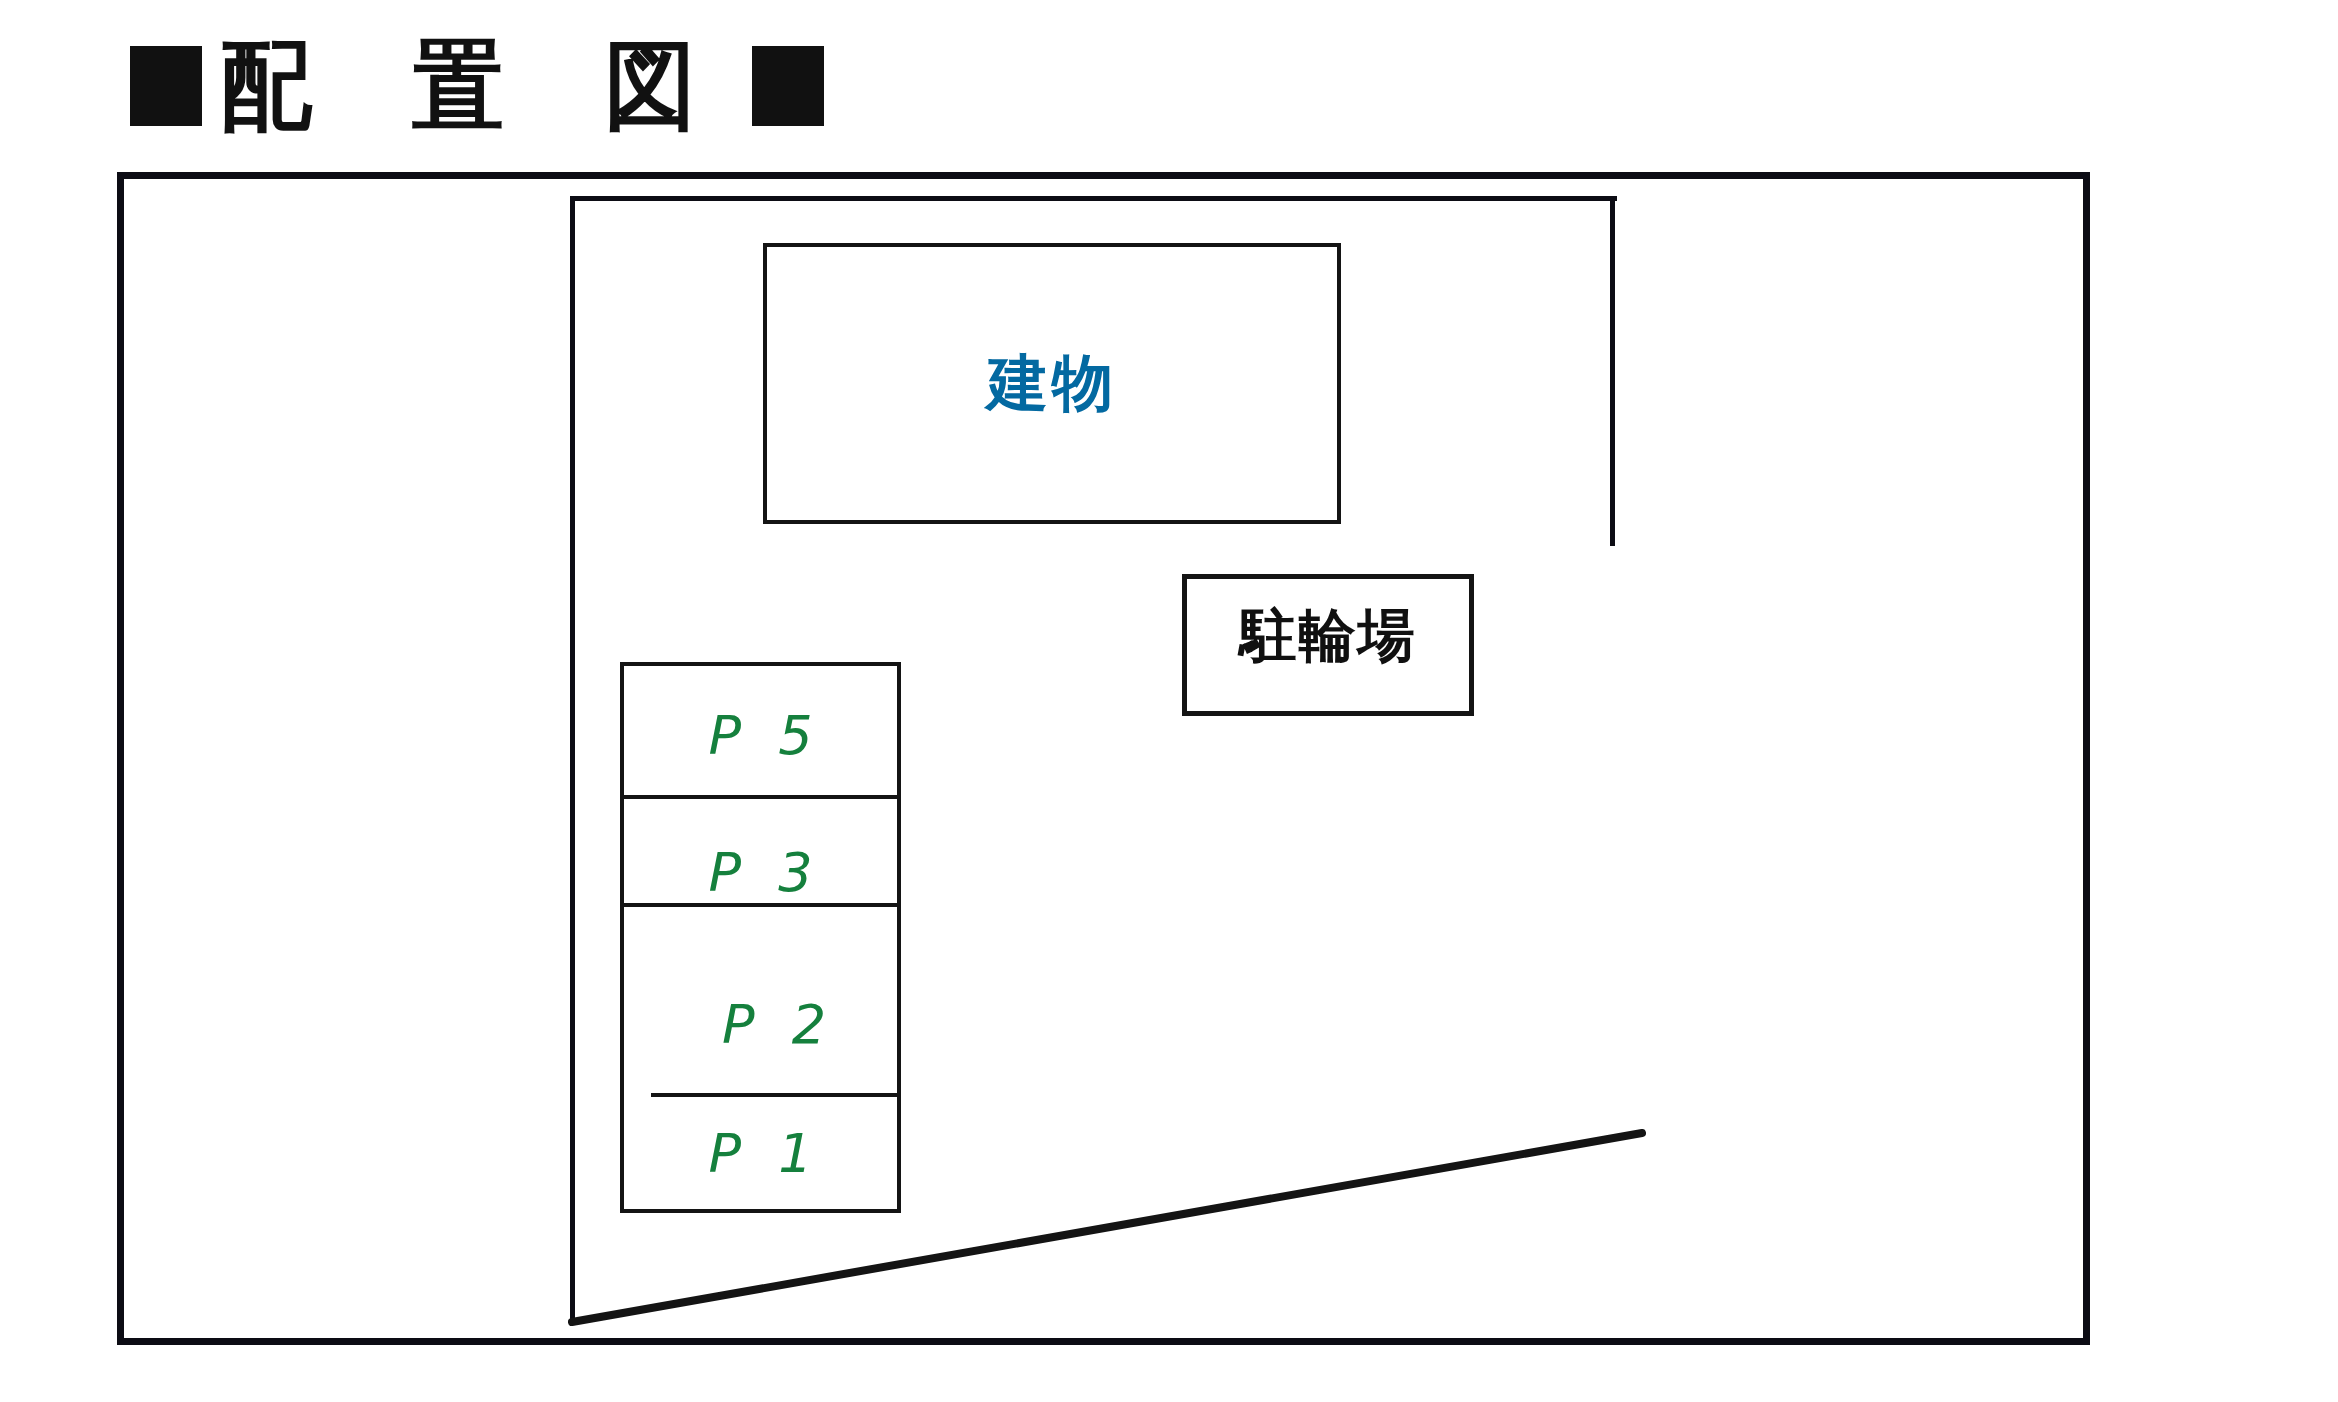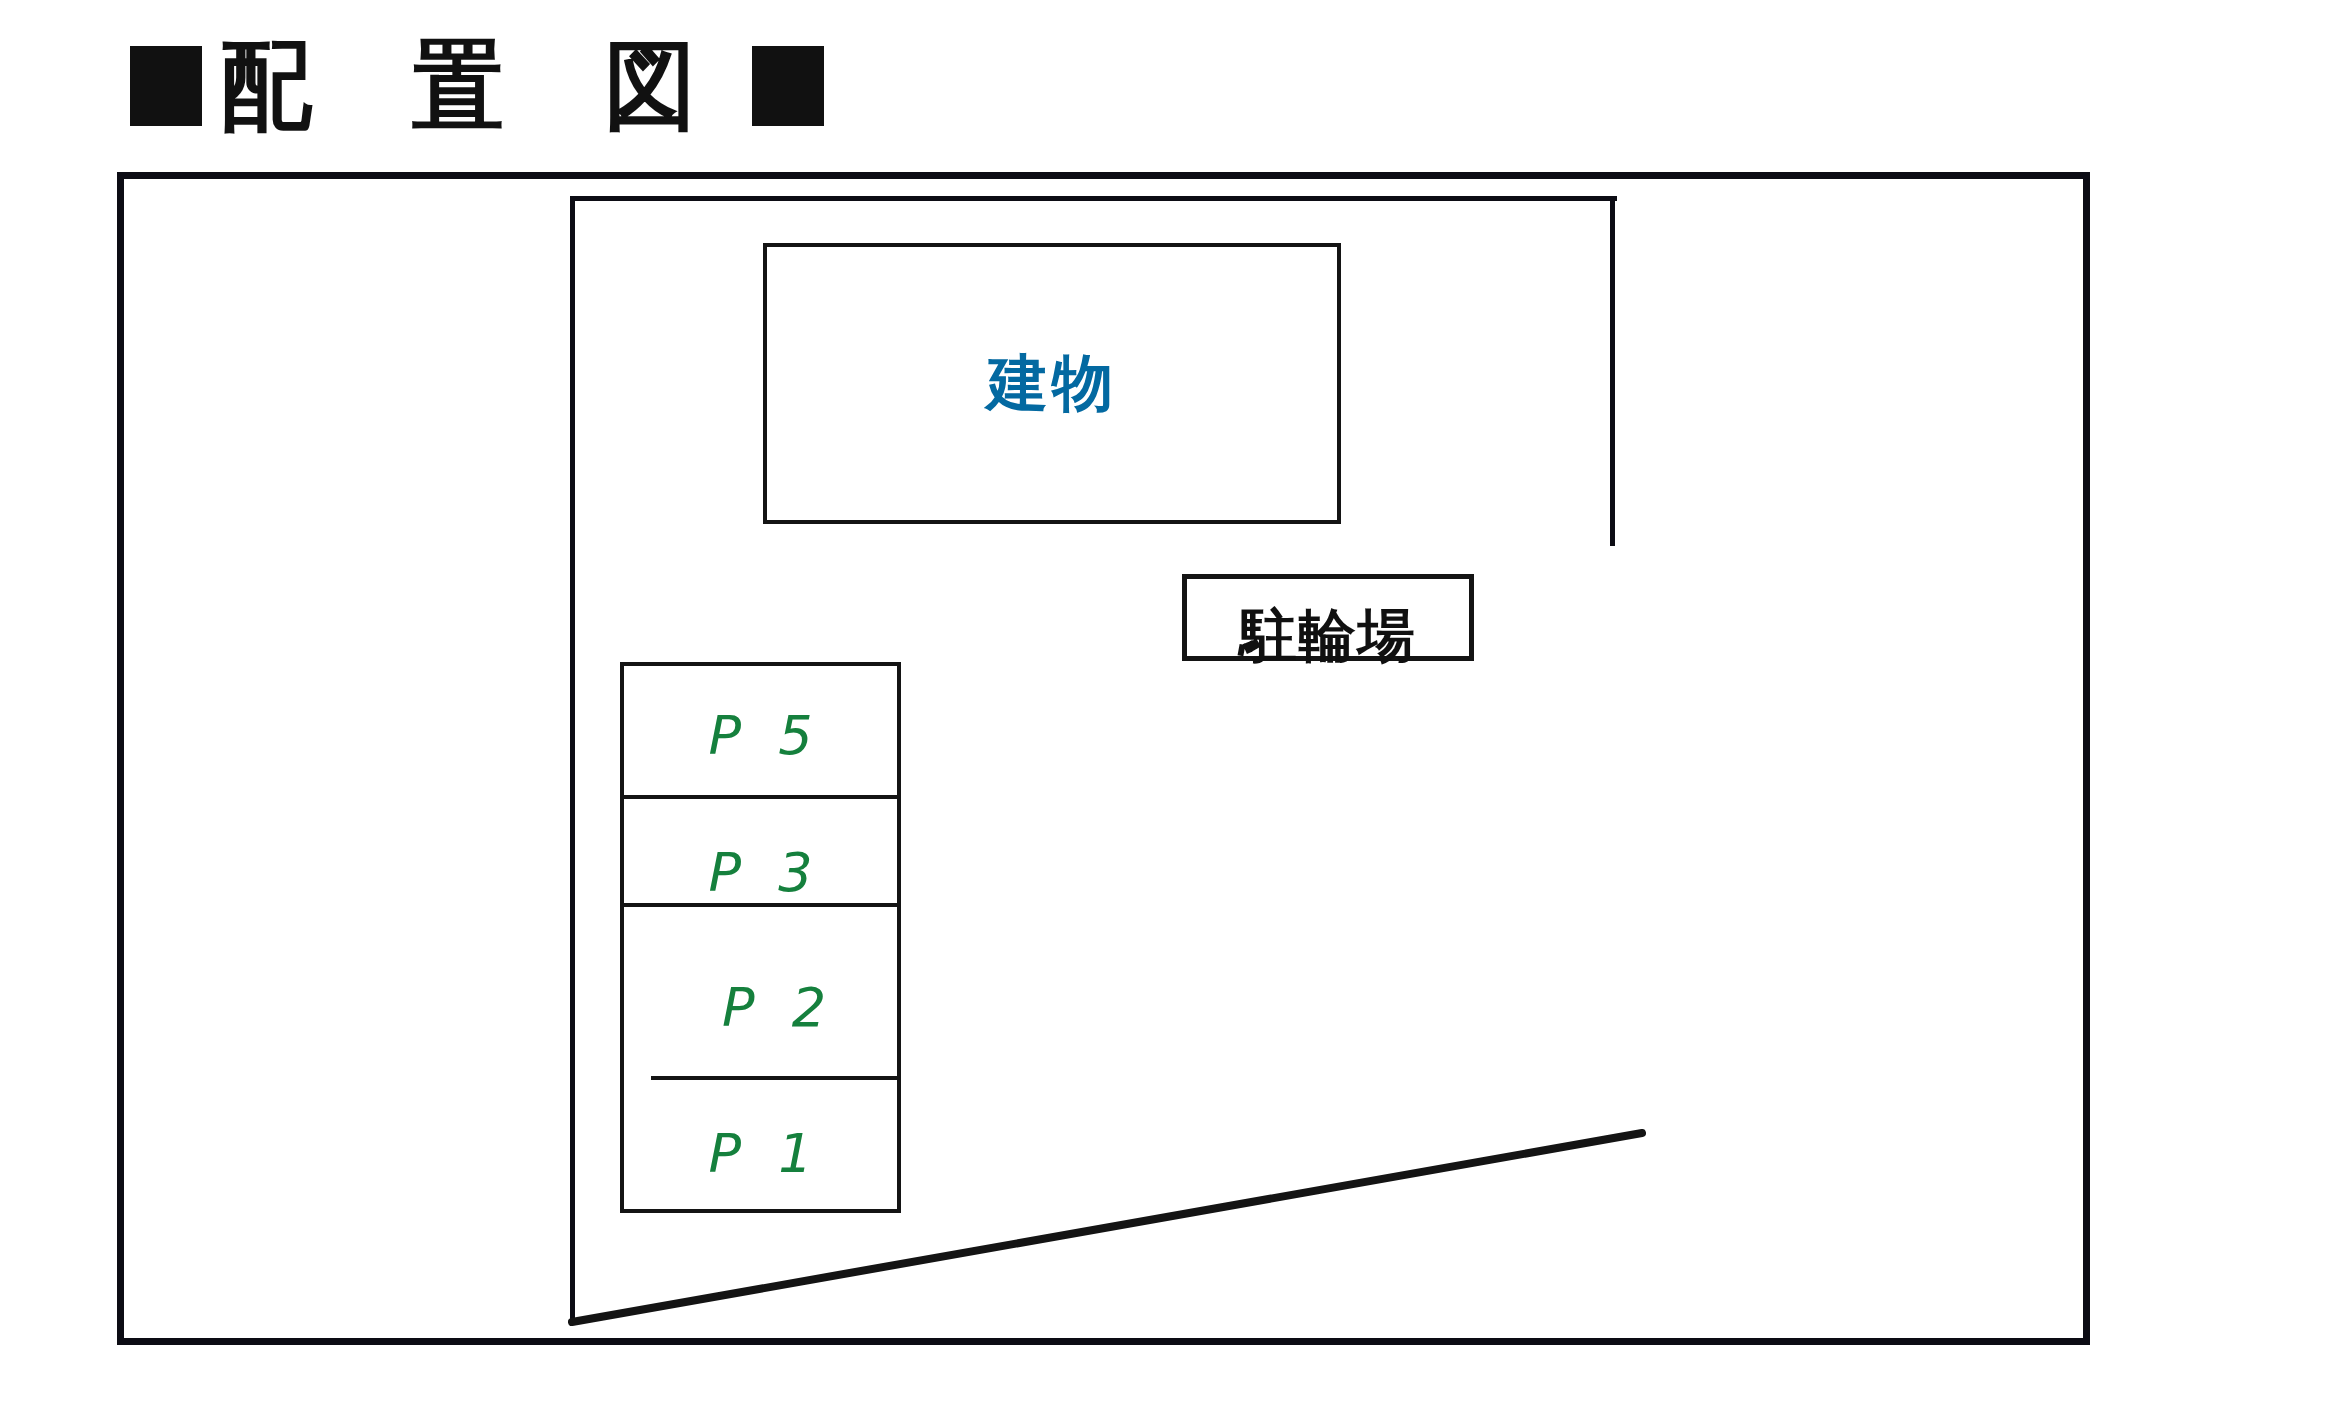--- a/index.html
+++ b/index.html
@@ -116,21 +116,21 @@
     color: #0369a1;
     letter-spacing: 4px;
   }
 
   
   #bicycle-parking {
     position: absolute;
     left: 1182px;
     top: 574px;
     width: 292px;
-    height: 87px;
+    height: 142px;
     box-sizing: border-box;
     border: 5px solid #141414;
     background: #ffffff;
   }
   #bicycle-parking-label {
     position: absolute;
     left: 0;
     right: 0;
     top: 19px;
     text-align: center;
@@ -213,21 +213,21 @@
   <div id="parking-block">
 
     <div class="parking-stall" style="top:0px; height:133px;">
       <div class="parking-stall-label" style="top:38px;">P 5</div>
     </div>
 
     <div class="parking-stall" style="top:133px; height:108px;">
       <div class="parking-stall-label" style="top:42px;">P 3</div>
     </div>
 
-    <div class="parking-stall" style="top:276px; height:138px;margin-left:27px;">
+    <div class="parking-stall" style="top:293px; height:138px;margin-left:27px;">
       <div class="parking-stall-label" style="top:34px;">P 2</div>
     </div>
 
     <div class="parking-stall last" style="top:414px; height:137px;">
       <div class="parking-stall-label" style="top:42px;">P 1</div>
     </div>
 
   </div>
 
   <svg id="driveway-line" viewBox="0 0 1100 240">

